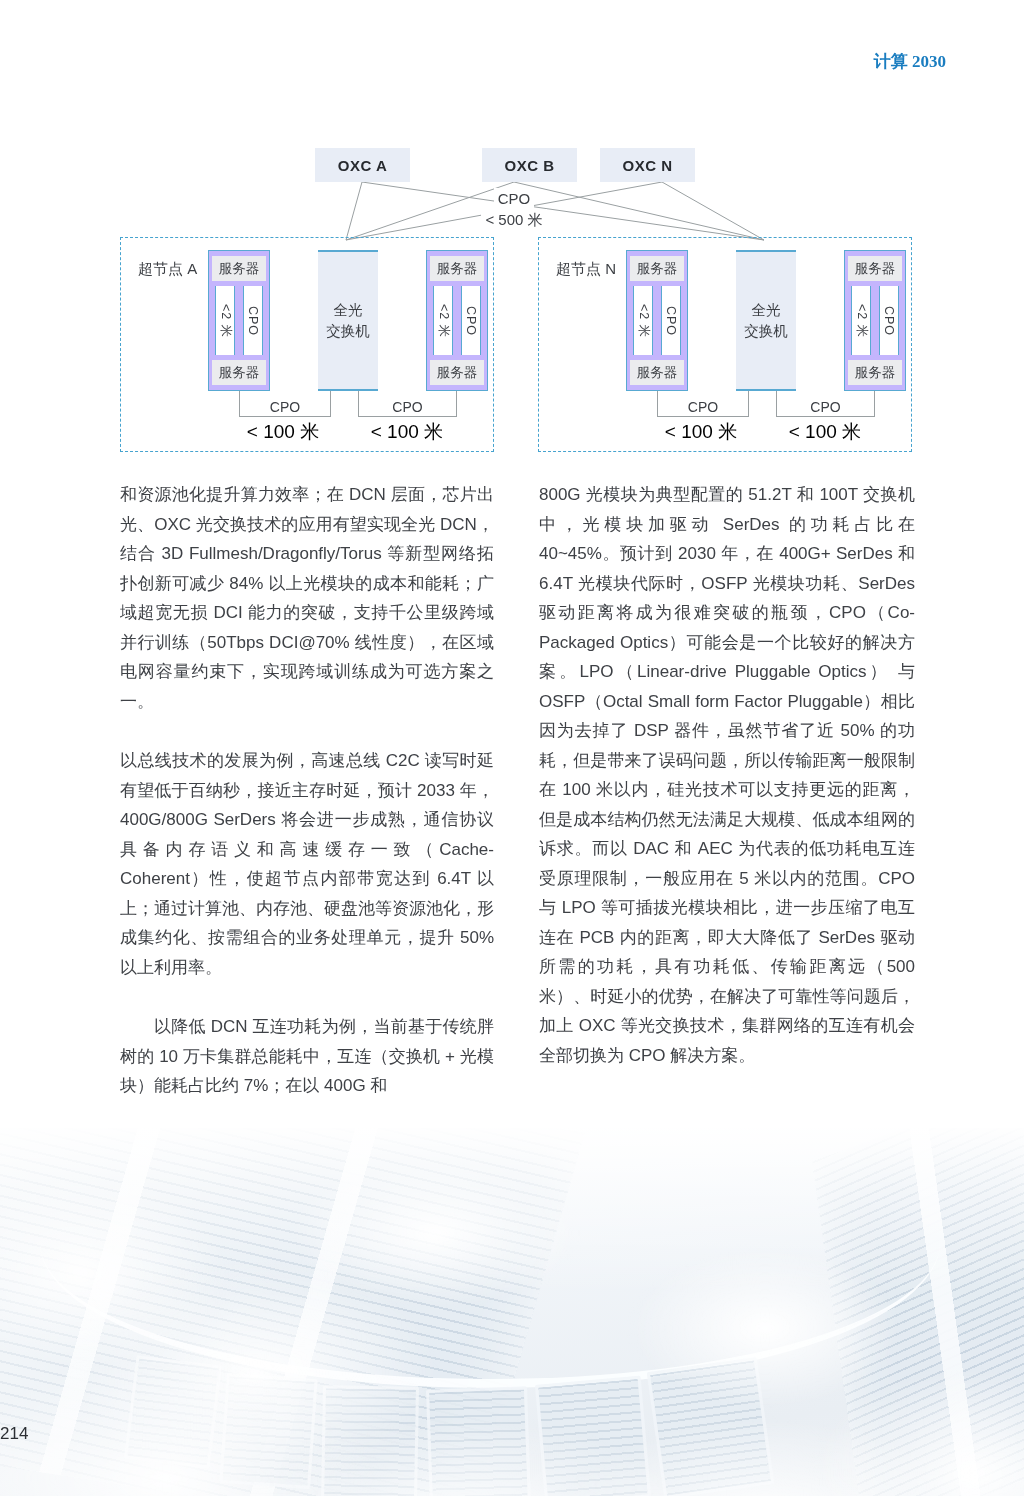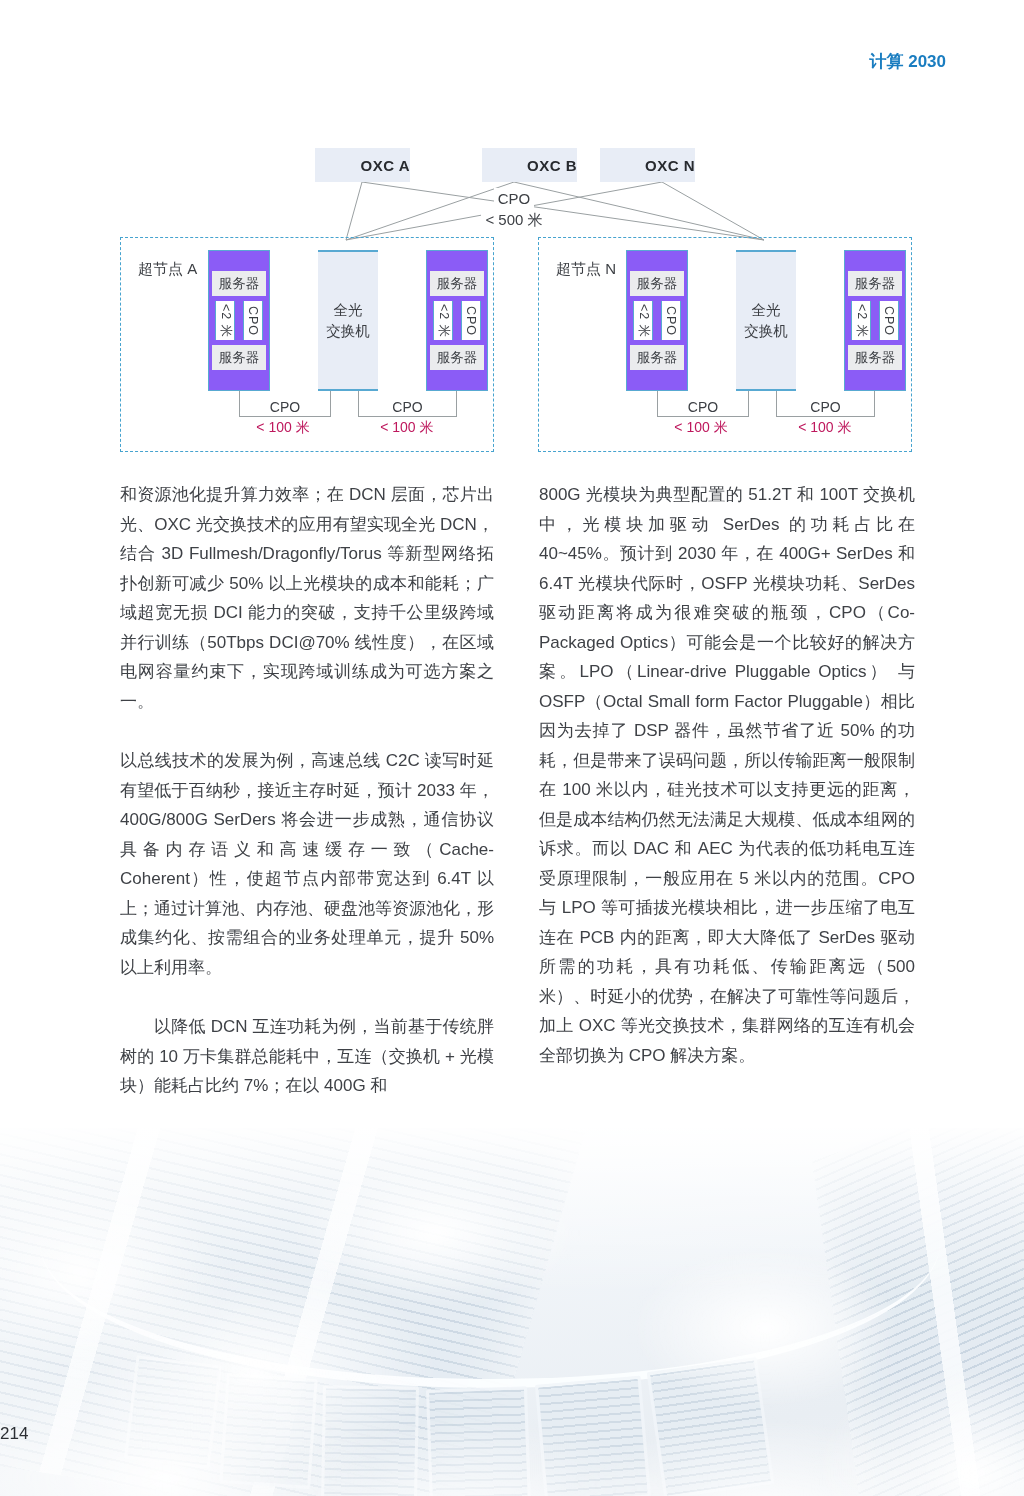--- a/index.html
+++ b/index.html
@@ -2,46 +2,46 @@
 <html><head>
 <meta charset="utf-8">
 <style>
   html,body{margin:0;padding:0;background:#ffffff;}
   .page{
     position:relative;width:1024px;height:1496px;background:#ffffff;overflow:hidden;
     font-family:"Liberation Sans","DejaVu Sans",sans-serif;color:#3e4146;
   }
   
   .header-title{
-    position:absolute;top:50px;right:78px;font-size:17px;font-weight:bold;color:#1a7dc0;
+    position:absolute;top:50px;right:78px;font-size:17px;font-weight:bold;color:#1a7dc0;font-family:Liberation Serif, serif;
   }
   
   .diagram{position:absolute;left:0;top:0;width:1024px;height:470px;}
   .link-svg{position:absolute;left:0;top:0;width:1024px;height:470px;}
   .oxc-box{
     position:absolute;top:148px;width:95px;height:34px;background:#e8edf6;
-    display:flex;align-items:center;justify-content:flex-end;
+    display:flex;align-items:center;justify-content:center;
     font-size:15px;font-weight:bold;color:#272a2f;letter-spacing:.5px;
   }
   .oxc-a{left:315px}.oxc-b{left:482px}.oxc-n{left:600px}
   .toplink-label{
     position:absolute;left:454px;top:188px;width:120px;text-align:center;
     font-size:15px;color:#3c3f44;line-height:21px;
   }
   .toplink-label span{background:#ffffff;padding:0 4px;display:inline-block;}
   .supernode{
     position:absolute;top:237px;width:374px;height:215px;
     border:1px dashed #46a3cf;box-sizing:border-box;
   }
   .sn-a{left:120px}.sn-n{left:538px}
   .sn-label{position:absolute;left:17px;top:22px;font-size:15px;color:#3c3f44;}
   .server-group{
     position:absolute;top:12px;width:62px;height:141px;box-sizing:border-box;
-    border:1px solid #58a9d2;background:#8b5cf6;
-    display:flex;flex-direction:column;padding:20px 3px;
+    border:1px solid #58a9d2;background:#c4b5fd;
+    display:flex;flex-direction:column;padding:5px 3px;
   }
   .sg-1{left:87px}.sg-2{left:305px}
   .srv-bar{
     height:25px;flex:0 0 25px;background:#ebecee;display:flex;align-items:center;justify-content:center;
     font-size:13.5px;color:#3c3f44;
   }
   .strips{flex:1;display:flex;align-items:stretch;justify-content:center;gap:8px;margin:5px 0;}
   .strip{
     width:18px;border-left:1px solid #58a9d2;border-right:1px solid #58a9d2;
     position:relative;background:#ffffff;
@@ -61,21 +61,21 @@
     border-left:1px solid #9aa0a2;border-right:1px solid #9aa0a2;border-bottom:1px solid #9aa0a2;
   }
   .conn-1{left:118px;width:92px;}
   .conn-2{left:237px;width:99px;}
   .cpo-label{
     position:absolute;bottom:1px;left:0;width:100%;text-align:center;
     font-size:14px;color:#3c3f44;
   }
   .dist-label{
     position:absolute;top:100%;margin-top:3px;left:-20px;width:140%;text-align:center;
-    font-size:14px;color:#be185d;
+    font-size:19px;color:#000000;
   }
   
   .col{
     position:absolute;top:480px;width:376px;font-size:17px;line-height:29.5px;
     text-align:justify;color:#3e4146;
   }
   .col-left{left:120px;width:374px;}
   .col-right{left:539px;}
   .col p{margin:0 0 30px 0;}
   .col p.indent{text-indent:2em;}
@@ -243,21 +243,21 @@
         <div class="dist-label">&lt; 100 米</div>
       </div>
       <div class="connector conn-2">
         <div class="cpo-label">CPO</div>
         <div class="dist-label">&lt; 100 米</div>
       </div>
     </div>
   </div>
 
   <div class="col col-left">
-    <p>和资源池化提升算力效率；在 DCN 层面，芯片出光、OXC 光交换技术的应用有望实现全光 DCN，结合 3D Fullmesh/Dragonfly/Torus 等新型网络拓扑创新可减少 50% 以上光模块的成本和能耗；广域超宽无损 DCI 能力的突破，支持千公里级跨域并行训练（50Tbps DCI@70% 线性度），在区域电网容量约束下，实现跨域训练成为可选方案之一。</p>
+    <p>和资源池化提升算力效率；在 DCN 层面，芯片出光、OXC 光交换技术的应用有望实现全光 DCN，结合 3D Fullmesh/Dragonfly/Torus 等新型网络拓扑创新可减少 84% 以上光模块的成本和能耗；广域超宽无损 DCI 能力的突破，支持千公里级跨域并行训练（50Tbps DCI@70% 线性度），在区域电网容量约束下，实现跨域训练成为可选方案之一。</p>
     <p>以总线技术的发展为例，高速总线 C2C 读写时延有望低于百纳秒，接近主存时延，预计 2033 年，400G/800G SerDers 将会进一步成熟，通信协议具备内存语义和高速缓存一致（Cache-Coherent）性，使超节点内部带宽达到 6.4T 以上；通过计算池、内存池、硬盘池等资源池化，形成集约化、按需组合的业务处理单元，提升 50% 以上利用率。</p>
     <p class="indent">以降低 DCN 互连功耗为例，当前基于传统胖树的 10 万卡集群总能耗中，互连（交换机 + 光模块）能耗占比约 7%；在以 400G 和</p>
   </div>
 
   <div class="col col-right">
     <p>800G 光模块为典型配置的 51.2T 和 100T 交换机中，光模块加驱动 SerDes 的功耗占比在 40~45%。预计到 2030 年，在 400G+ SerDes 和 6.4T 光模块代际时，OSFP 光模块功耗、SerDes 驱动距离将成为很难突破的瓶颈，CPO（Co-Packaged Optics）可能会是一个比较好的解决方案。LPO（Linear-drive Pluggable Optics） 与 OSFP（Octal Small form Factor Pluggable）相比因为去掉了 DSP 器件，虽然节省了近 50% 的功耗，但是带来了误码问题，所以传输距离一般限制在 100 米以内，硅光技术可以支持更远的距离，但是成本结构仍然无法满足大规模、低成本组网的诉求。而以 DAC 和 AEC 为代表的低功耗电互连受原理限制，一般应用在 5 米以内的范围。CPO 与 LPO 等可插拔光模块相比，进一步压缩了电互连在 PCB 内的距离，即大大降低了 SerDes 驱动所需的功耗，具有功耗低、传输距离远（500 米）、时延小的优势，在解决了可靠性等问题后，加上 OXC 等光交换技术，集群网络的互连有机会全部切换为 CPO 解决方案。</p>
   </div>
 
   <div class="footer-art">
     <div class="fa-rack fa-rack-left"></div>

